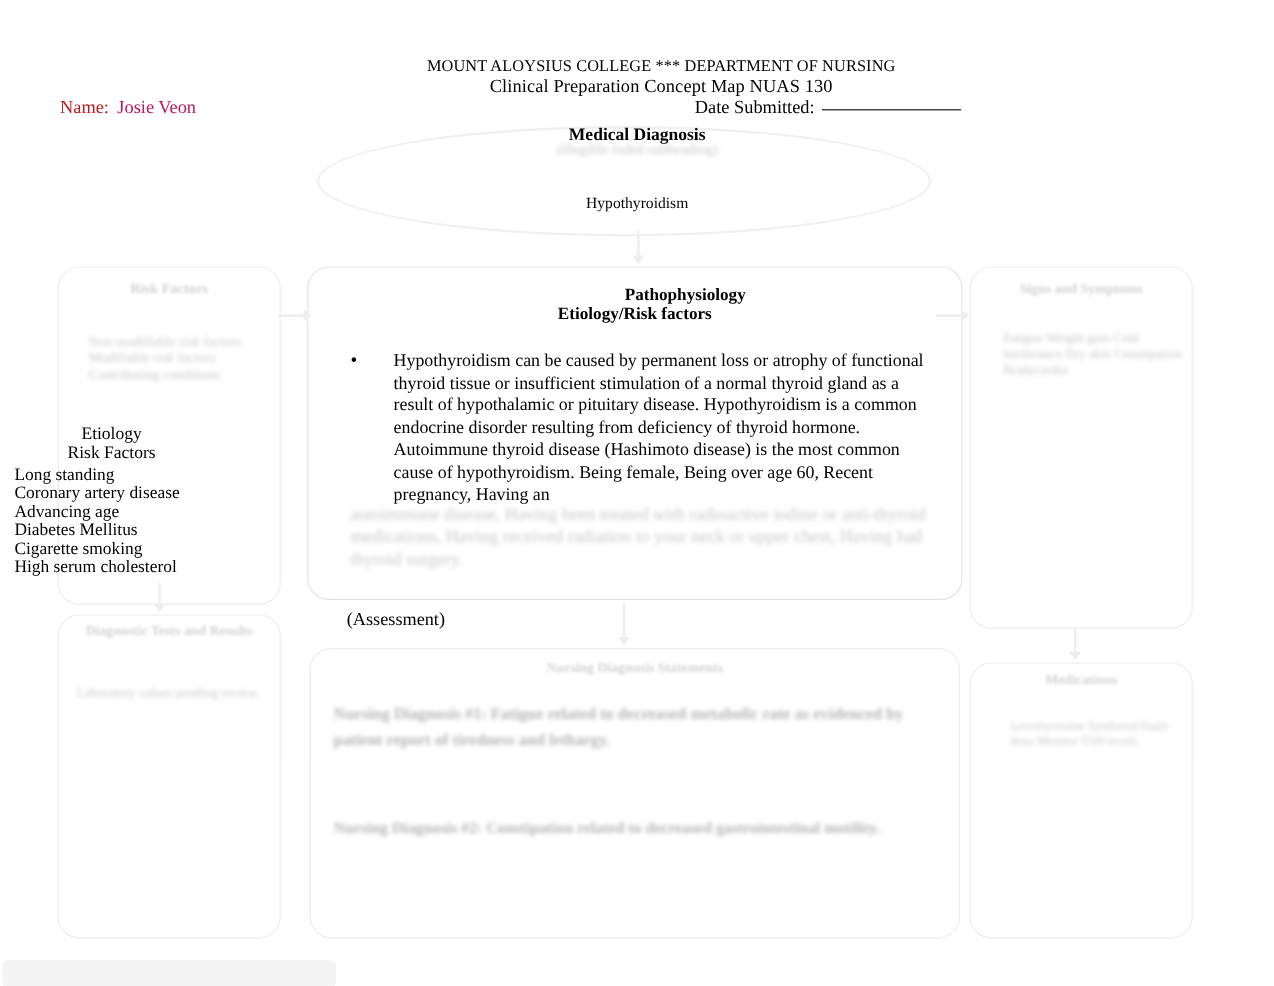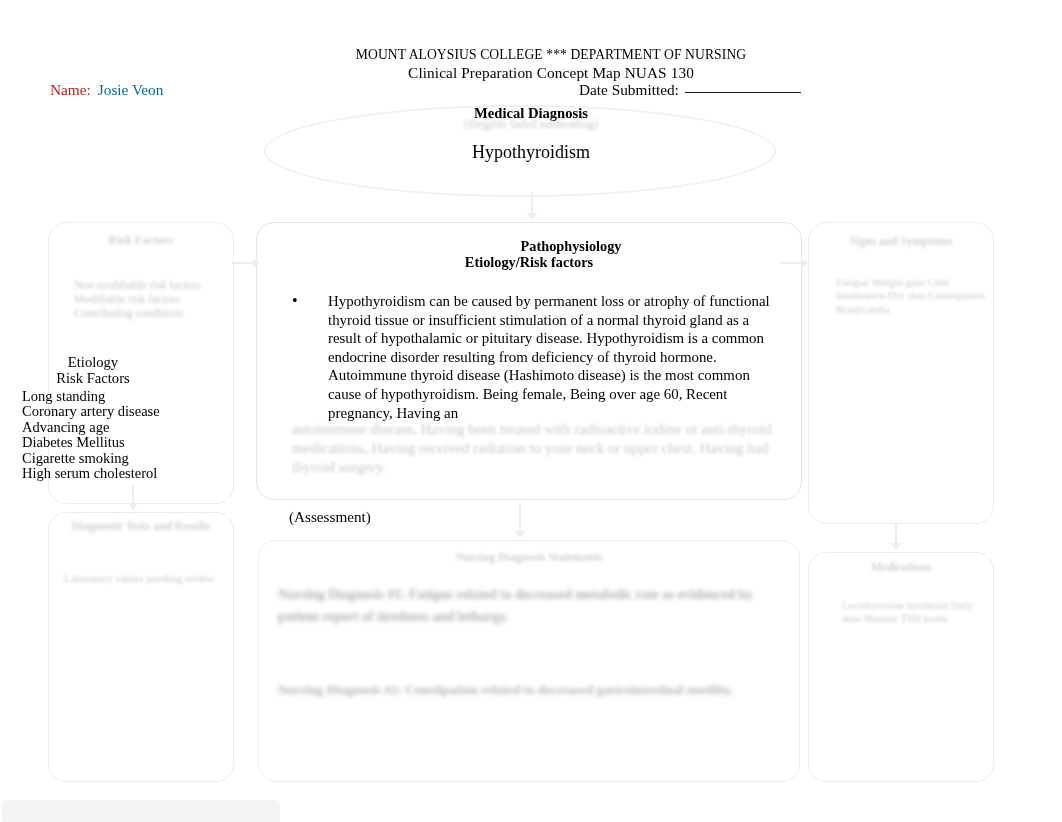--- a/index.html
+++ b/index.html
@@ -34,21 +34,21 @@
   #hdr-title { top: 64px;  font-size: 15.3px; }
 
   #name-row {
     position: absolute;
     left: 50px;
     top: 81px;
     font-size: 15.3px;
     white-space: nowrap;
   }
   #name-label { color:#b91c1c; }
-  #name-value { color: #0369a1; margin-left: 7px; font-family: Liberation Serif, serif; }
+  #name-value { color: #be185d; margin-left: 7px; font-family: Liberation Serif, serif; }
 
   #date-row {
     position: absolute;
     left: 579px;
     top: 81px;
     font-size: 15.3px;
     white-space: nowrap;
   }
   #date-rule {
     display: inline-block;
@@ -135,21 +135,21 @@
     color: #d2d2d2;
     filter: blur(1.5px);
     font-weight: bold;
     user-select: none;
   }
 
   
   #dx-oval { left: 264px; top: 105px; width: 512px; height: 92px; }
   #dx-label { top: 105px; font-size: 14.6px; font-weight: bold; }
   #dx-sub   { top: 117px; font-size: 12px; }
-  #dx-value { top: 142px; font-size: 18px; }
+  #dx-value { top: 161px; font-size: 13px; }
 
   
   #patho-box { left: 256px; top: 222px; width: 546px; height: 278px; }
   #patho-h1 { top: 238px; font-size: 14.3px; font-weight: bold; }
   #patho-h2 { top: 254px; font-size: 14.3px; font-weight: bold; }
   #patho-body {
     position: absolute;
     left: 292px;
     top: 292px;
     width: 480px;
@@ -173,21 +173,21 @@
 
   
   #etio-box { left: 48px; top: 222px; width: 186px; height: 282px; }
   #etio-ghost-hdr { left: 48px; top: 233px; width: 186px; text-align:center; font-size: 12px; }
   #etio-ghost-body { left: 74px; top: 278px; width: 160px; font-size: 11.5px; line-height: 14px; }
   #etio-title {
     position: absolute; left: 0px; top: 354px; width: 186px;
     text-align: center; font-size: 14.6px; line-height: 16px;
   }
   #etio-list {
-    position: absolute; left: 22px; top: 389px; width: 250px;
+    position: absolute; left: 12px; top: 389px; width: 250px;
     font-size: 14.5px; line-height: 15.4px;
   }
 
   
   #left2-box { left: 48px; top: 512px; width: 186px; height: 270px; }
   #left2-hdr { left: 48px; top: 520px; width: 186px; text-align:center; font-size: 11.5px; line-height:13px;}
   #left2-body { left: 64px; top: 572px; width: 160px; font-size: 11px; line-height: 13px; }
 
   
   #right1-box { left: 808px; top: 222px; width: 186px; height: 302px; }

